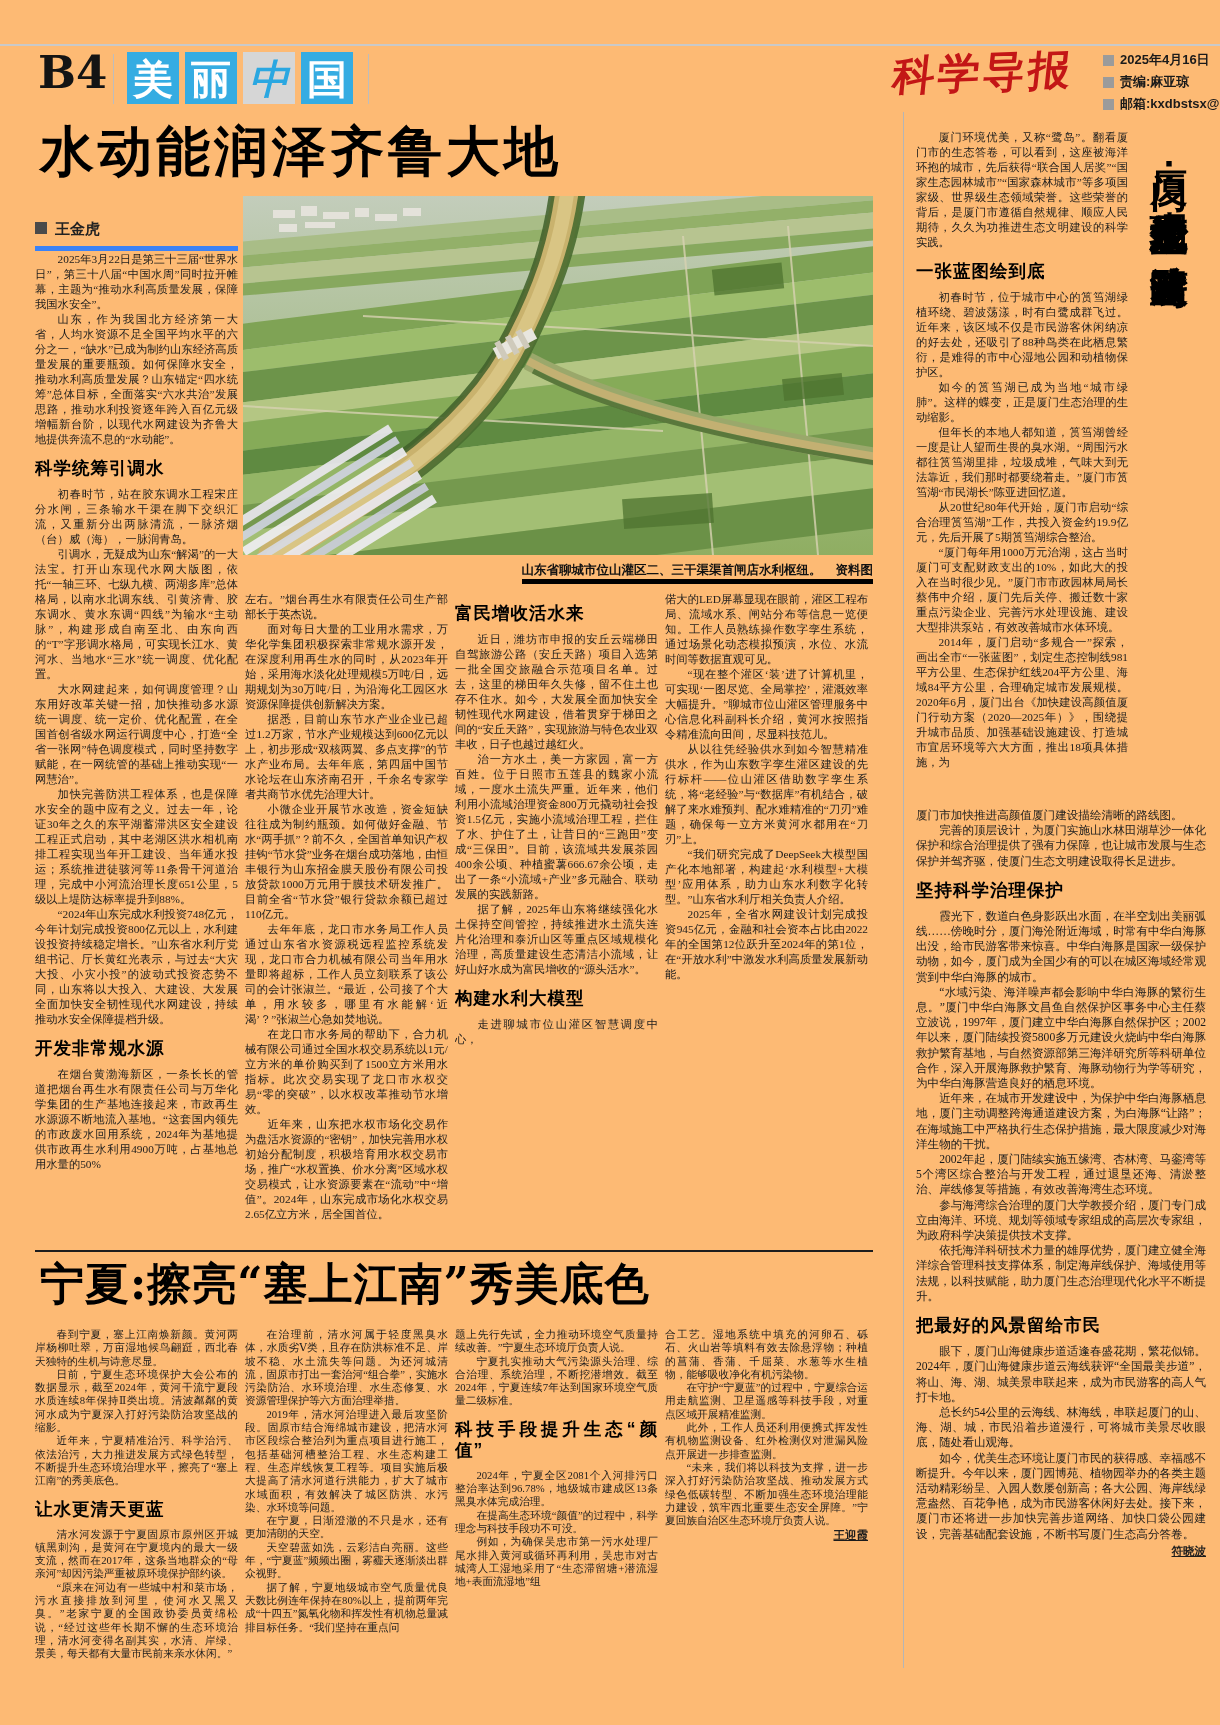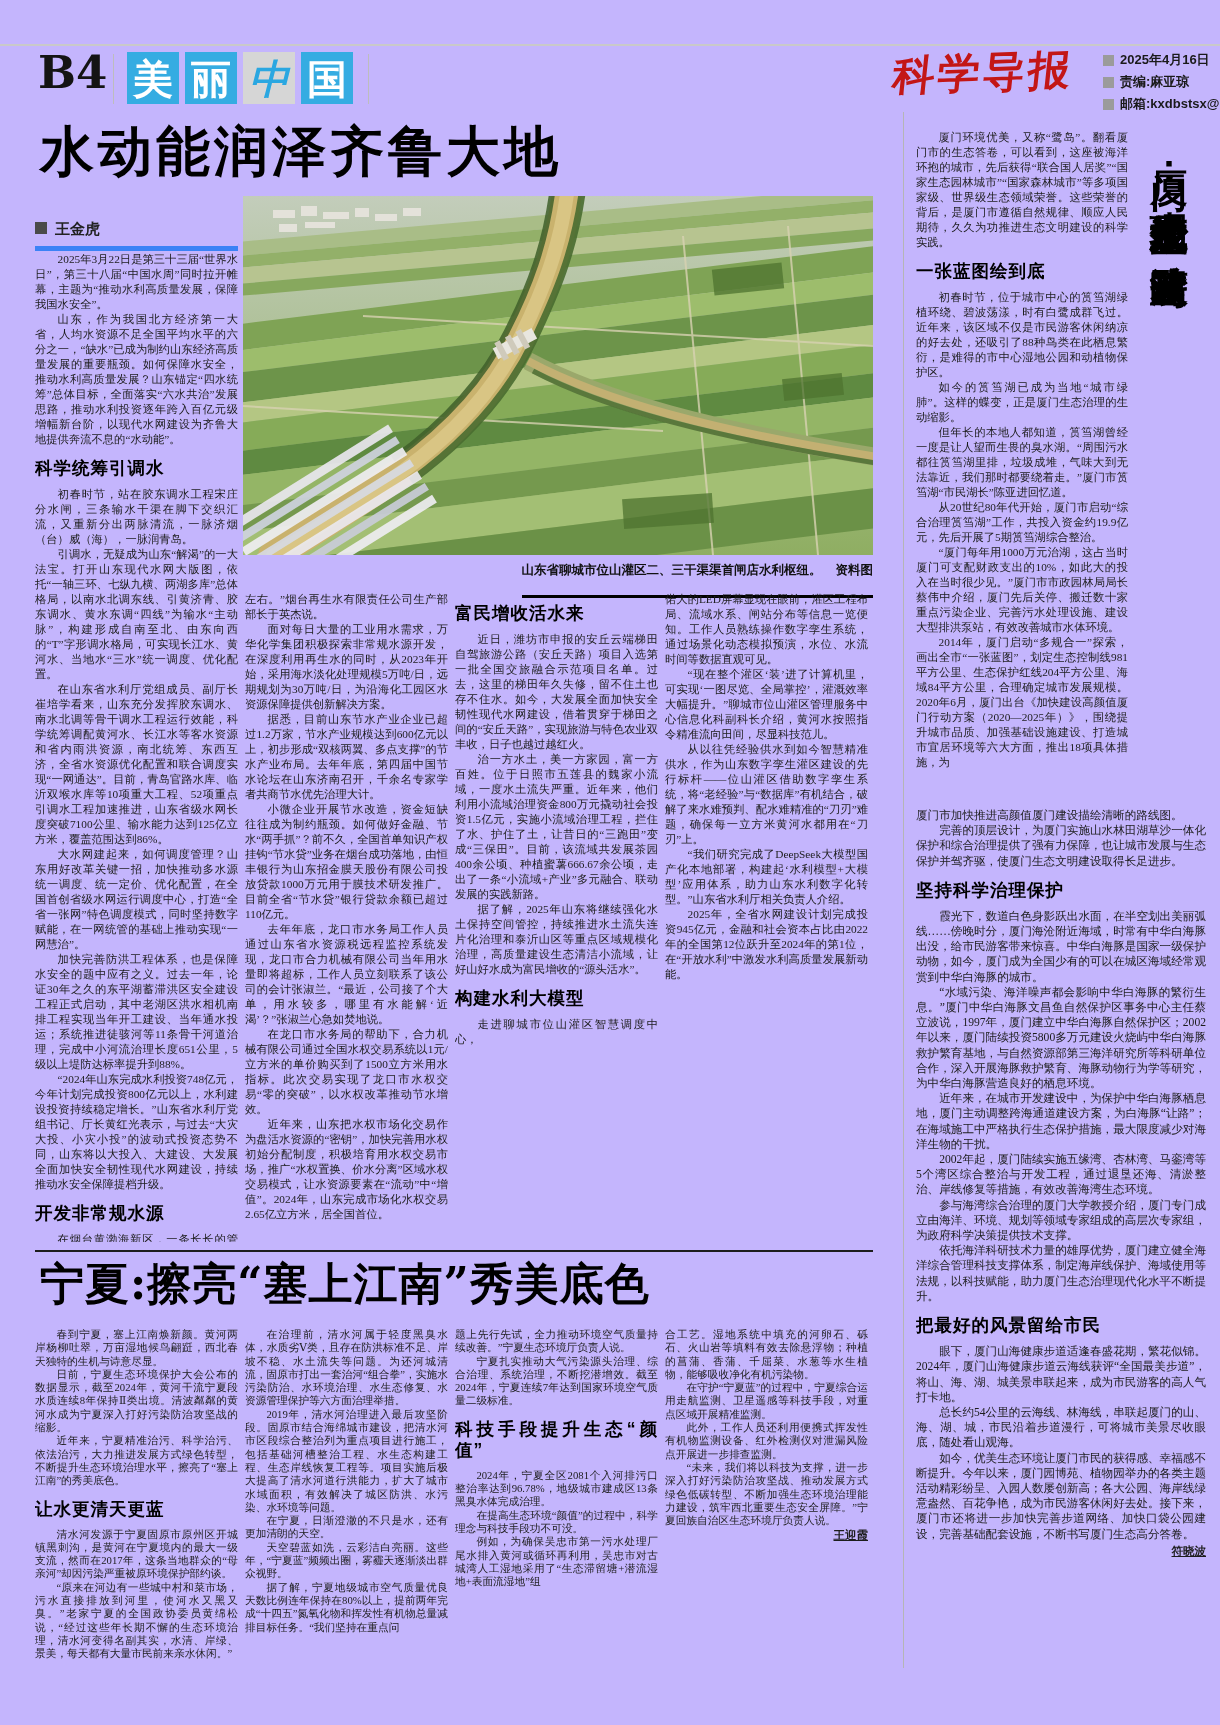--- a/index.html
+++ b/index.html
@@ -1,16 +1,16 @@
 <!DOCTYPE html>
 <html><head>
 <meta charset="utf-8">
 <style>
   html,body{margin:0;padding:0;background:#e8e8e4;}
-  #page{position:relative;width:1220px;height:1725px;background:#c4b5fd;margin:0 auto;overflow:hidden;
+  #page{position:relative;width:1220px;height:1725px;background:#fdba74;margin:0 auto;overflow:hidden;
         font-family:"Liberation Serif","DejaVu Serif",serif;color:#1c1c1c;}
   .abs{position:absolute;}
   
   #top-rule{top:44px;left:0;width:1220px;height:2px;background:#c9c9c9;}
   #page-number{top:50px;left:38px;font-family:"DejaVu Serif",serif;font-weight:bold;font-size:45px;color:#141414;line-height:1;}
   #hdr-div-1{top:54px;left:113px;width:1px;height:50px;background:#bdbdbd;}
   #section-logo{top:52px;left:127px;display:flex;gap:6px;}
   .logo-box{width:52px;height:52px;text-align:center;line-height:54px;font-family:"Liberation Sans",sans-serif;
             font-weight:900;font-size:40px;}
   .logo-blue{background:#35ace2;color:#ffffff;}
@@ -23,21 +23,21 @@
   .pub-sq{width:11px;height:11px;background:#9b9b9b;margin-right:6px;flex:none;}
   
   #main-headline{top:124px;left:40px;font-family:"Liberation Sans",sans-serif;font-weight:900;font-size:54px;
                  letter-spacing:4px;color:#000;line-height:1;}
   #main-byline{top:220px;left:35px;width:203px;border-bottom:5px solid #3b82f6;padding-bottom:7px;
                font-family:"Liberation Sans",sans-serif;font-weight:bold;font-size:15px;color:#222;}
   .byline-sq{display:inline-block;width:12px;height:12px;background:#4a4a4a;margin-right:8px;}
   #main-photo{top:196px;left:243px;width:630px;height:359px;overflow:hidden;background:#9db56f;}
   #photo-caption{top:562px;left:243px;width:630px;text-align:right;font-family:"Liberation Sans",sans-serif;
                  font-weight:bold;font-size:12.5px;color:#111;}
-  #photo-caption .cap-line{border-bottom:3px solid #000000;padding-bottom:18px;}
+  #photo-caption .cap-line{border-bottom:5px solid #000000;padding-bottom:2px;}
   .credit{margin-left:14px;}
   
   .newscol{position:absolute;overflow:hidden;text-align:justify;}
   .cols-main{font-size:11.3px;line-height:15px;}
   .cols-xmn{font-size:11.3px;line-height:15px;}
   .cols-xmw{font-size:11.6px;line-height:15.2px;}
   .cols-nx{font-size:10.7px;line-height:13.3px;}
   .para{margin:0;text-indent:2em;}
   .para-cont{margin:0;text-indent:0;}
   .subhead{font-family:"Liberation Sans",sans-serif;font-weight:900;font-size:17.5px;color:#000;
@@ -183,21 +183,20 @@
   <div class="abs" id="photo-caption">
     <span class="cap-line"><span>山东省聊城市位山灌区二、三干渠渠首闸店水利枢纽。</span><span class="credit">资料图</span></span>
   </div>
 
   <div class="newscol cols-main" id="m-col1">
       <p class="para">2025年3月22日是第三十三届“世界水日”，第三十八届“中国水周”同时拉开帷幕，主题为“推动水利高质量发展，保障我国水安全”。</p>
       <p class="para">山东，作为我国北方经济第一大省，人均水资源不足全国平均水平的六分之一，“缺水”已成为制约山东经济高质量发展的重要瓶颈。如何保障水安全，推动水利高质量发展？山东锚定“四水统筹”总体目标，全面落实“六水共治”发展思路，推动水利投资逐年跨入百亿元级增幅新台阶，以现代水网建设为齐鲁大地提供奔流不息的“水动能”。</p>
       <div class="subhead">科学统筹引调水</div>
       <p class="para">初春时节，站在胶东调水工程宋庄分水闸，三条输水干渠在脚下交织汇流，又重新分出两脉清流，一脉济烟（台）威（海），一脉润青岛。</p>
       <p class="para">引调水，无疑成为山东“解渴”的一大法宝。打开山东现代水网大版图，依托“一轴三环、七纵九横、两湖多库”总体格局，以南水北调东线、引黄济青、胶东调水、黄水东调“四线”为输水“主动脉”，构建形成自南至北、由东向西的“T”字形调水格局，可实现长江水、黄河水、当地水“三水”统一调度、优化配置。</p>
-      <p class="para">在山东省水利厅党组成员、副厅长崔培学看来，山东充分发挥胶东调水、南水北调等骨干调水工程运行效能，科学统筹调配黄河水、长江水等客水资源和省内雨洪资源，南北统筹、东西互济，全省水资源优化配置和联合调度实现“一网通达”。目前，青岛官路水库、临沂双堠水库等10项重大工程、52项重点引调水工程加速推进，山东省级水网长度突破7100公里、输水能力达到125亿立方米，覆盖范围达到86%。</p>
       <p class="para">大水网建起来，如何调度管理？山东用好改革关键一招，加快推动多水源统一调度、统一定价、优化配置，在全国首创省级水网运行调度中心，打造“全省一张网”特色调度模式，同时坚持数字赋能，在一网统管的基础上推动实现“一网慧治”。</p>
       <p class="para">加快完善防洪工程体系，也是保障水安全的题中应有之义。过去一年，论证30年之久的东平湖蓄滞洪区安全建设工程正式启动，其中老湖区洪水相机南排工程实现当年开工建设、当年通水投运；系统推进徒骇河等11条骨干河道治理，完成中小河流治理长度651公里，5级以上堤防达标率提升到88%。</p>
       <p class="para">“2024年山东完成水利投资748亿元，今年计划完成投资800亿元以上，水利建设投资持续稳定增长。”山东省水利厅党组书记、厅长黄红光表示，与过去“大灾大投、小灾小投”的波动式投资态势不同，山东将以大投入、大建设、大发展全面加快安全韧性现代水网建设，持续推动水安全保障提档升级。</p>
       <div class="subhead">开发非常规水源</div>
       <p class="para">在烟台黄渤海新区，一条长长的管道把烟台再生水有限责任公司与万华化学集团的生产基地连接起来，市政再生水源源不断地流入基地。“这套国内领先的市政废水回用系统，2024年为基地提供市政再生水利用4900万吨，占基地总用水量的50%</p>
     </div>
   <div class="newscol cols-main" id="m-col2">
       <p class="para-cont">左右。”烟台再生水有限责任公司生产部部长于英杰说。</p>
       <p class="para">面对每日大量的工业用水需求，万华化学集团积极探索非常规水源开发，在深度利用再生水的同时，从2023年开始，采用海水淡化处理规模5万吨/日，远期规划为30万吨/日，为沿海化工园区水资源保障提供创新解决方案。</p>
       <p class="para">据悉，目前山东节水产业企业已超过1.2万家，节水产业规模达到600亿元以上，初步形成“双核两翼、多点支撑”的节水产业布局。去年年底，第四届中国节水论坛在山东济南召开，千余名专家学者共商节水优先治理大计。</p>

